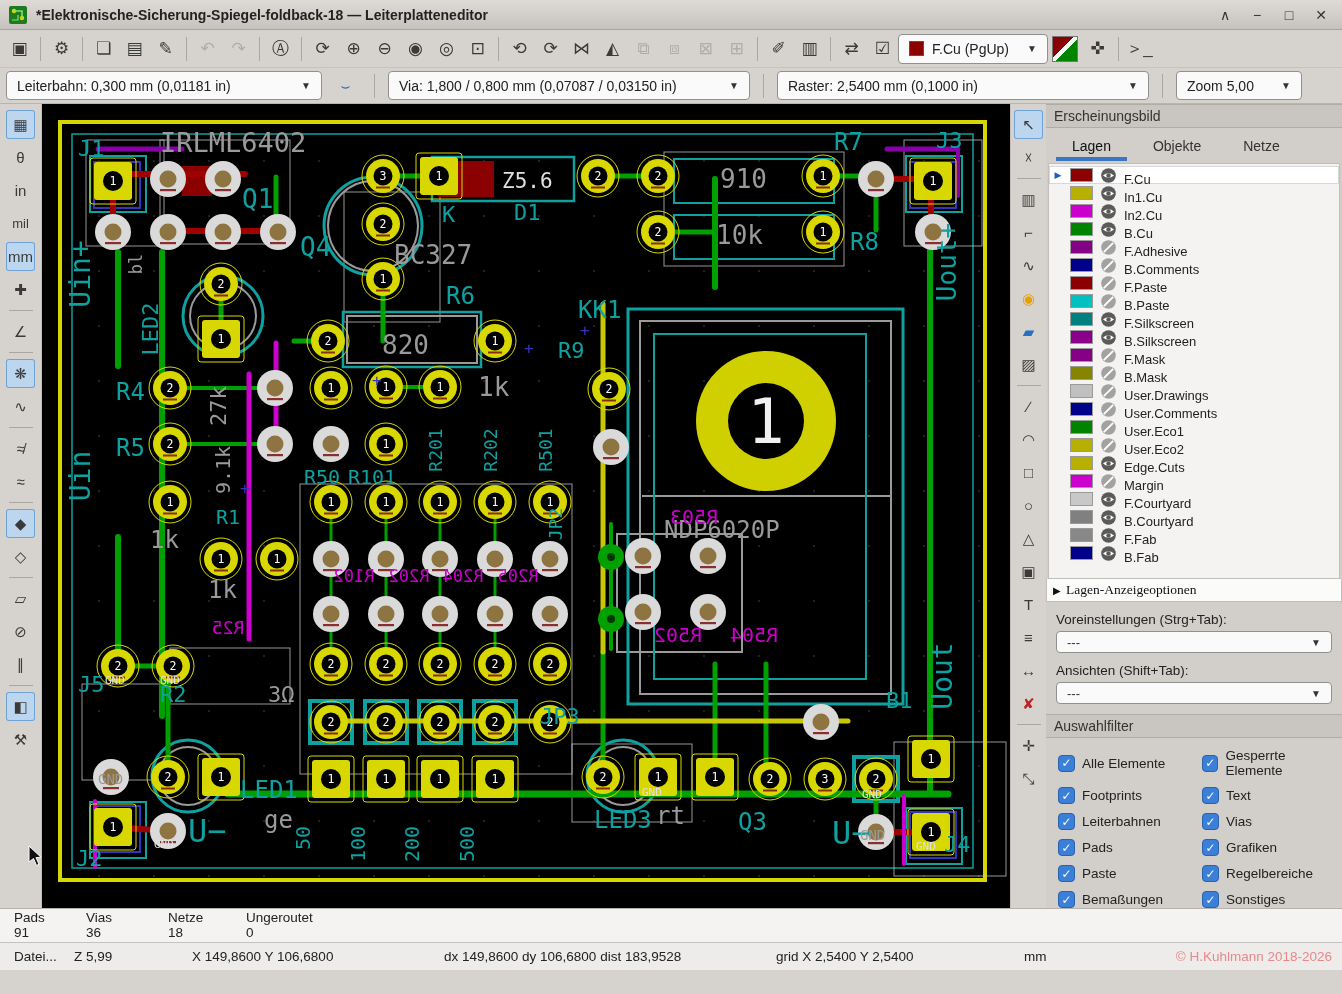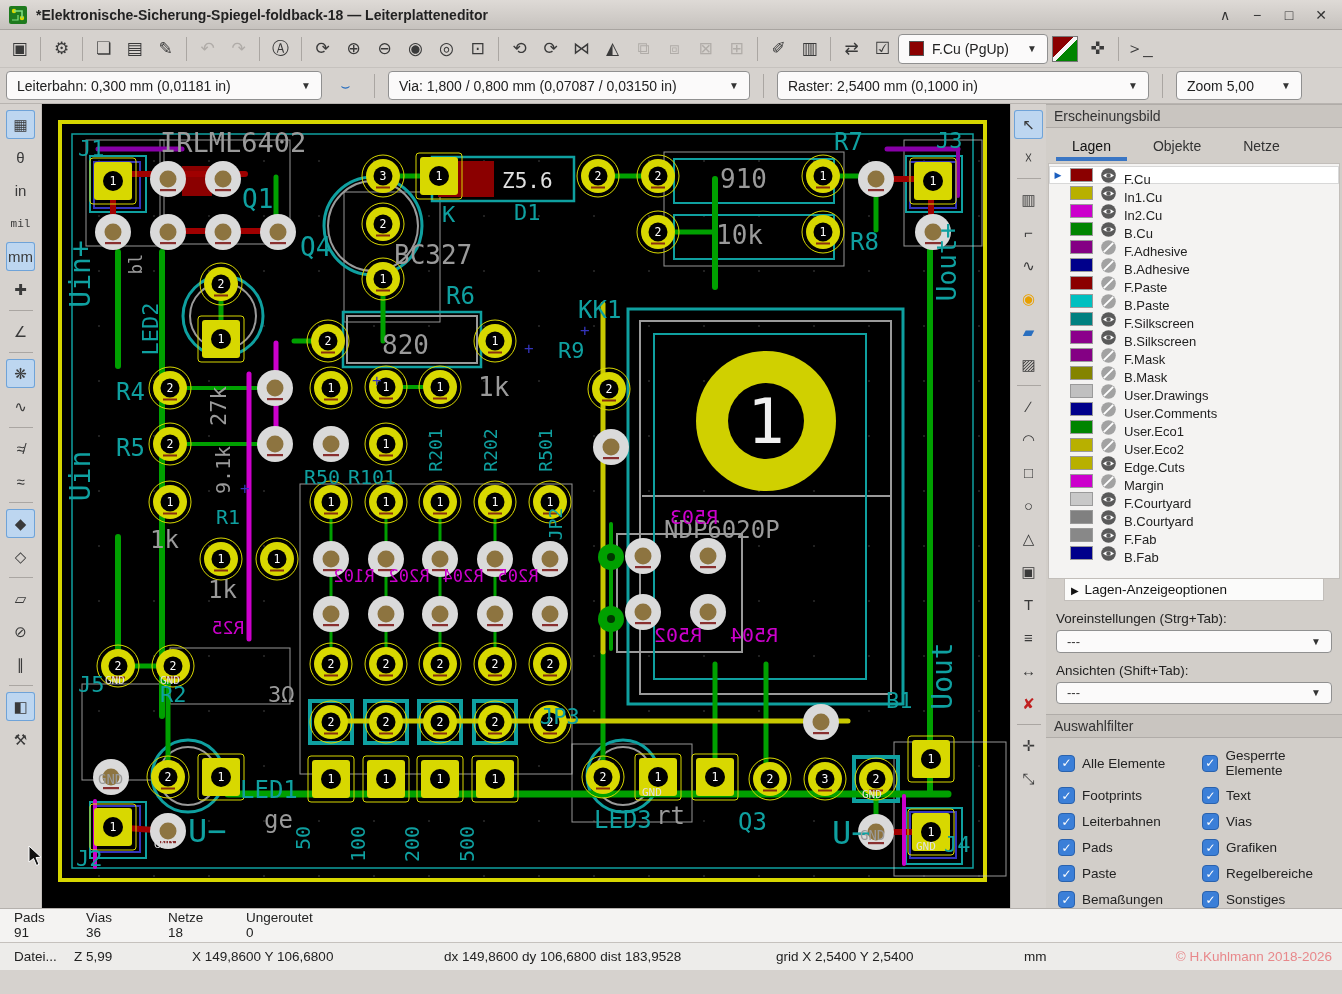--- a/index.html
+++ b/index.html
@@ -57,22 +57,22 @@
   .tab { padding:4px 16px 7px 16px; font-size:14px; color:#333; }
   .tab.on { color:#111; box-shadow:inset 0 -4px 0 #3a76c4; }
   .layers { background:#f4f3f2; margin:2px 2px 0 2px; flex:0 0 auto; height:416px; overflow:hidden;
     border:1px solid #c2beba; padding-top:2px; }
   .lrow { display:flex; align-items:center; height:18px; padding-left:4px; gap:7px; }
   .lrow.sel { background:#ffffff; box-shadow:inset 0 0 0 1px #d8d8d8; }
   .lrow .arr { width:10px; font-size:9px; color:#1b5ebe; text-align:center; }
   .lrow .swatch { width:23px; height:14px; border:1px solid #9a9a9a; }
   .lrow .eye { width:17px; height:17px; }
   .lrow .lname { color:#222; font-size:13px;margin-top:8px; }
-  .layeropts { background:#fbfbfa; border:1px solid #c2beba; border-top:none; margin:0 18px;
-    padding:3px 6px; font-size:13.5px; color:#111; }
+  .layeropts { background:#fbfbfa; border:1px solid #c2beba; border-top:none; margin:0 0;
+    padding:3px 6px; font-size:13.5px; color:#111;font-family:Liberation Serif, serif; }
   .layeropts .tri { font-size:10px; margin-right:2px; }
   .plabel { padding:10px 1px 4px 10px; font-size:13.5px; color:#222; }
   .pdrop { margin:0 10px; background:#fbfafa; border:1px solid #909090; border-radius:4px;
     height:27px; display:flex; align-items:center; padding:0 10px; font-size:13px; color:#333; }
   .pdrop .car { margin-left:auto; font-size:10px; }
   .filters { margin-top:10px; }
   .fgrid { display:grid; grid-template-columns:142px 1fr; gap:9px 2px; padding:10px 0 0 12px; }
   .fitem { display:flex; align-items:center; gap:7px; }
   .cb { width:17px; height:17px; background:#3b7fd8; border-radius:4px; color:#fff; font-size:12px;
     display:flex; align-items:center; justify-content:center; border:1px solid #2a62ad; }
@@ -188,21 +188,21 @@
       <span>Zoom 5,00</span>
       <span class="car">▼</span>
     </div>
   </div>
 
   <div class="main">
     <div class="vtb" id="leftTb">
         <div class="tbtn act">▦</div>
         <div class="tbtn">θ</div>
         <div class="tbtn">in</div>
-        <div class="tbtn" style="font-size: 11px; font-family: Liberation Mono, monospace;">mil</div>
+        <div class="tbtn" style="font-size: 13px;">mil</div>
         <div class="tbtn act">mm</div>
         <div class="tbtn">✚</div>
         <div class="hsep"></div>
         <div class="tbtn">∠</div>
         <div class="hsep"></div>
         <div class="tbtn act">❋</div>
         <div class="tbtn">∿</div>
         <div class="hsep"></div>
         <div class="tbtn">≉</div>
         <div class="tbtn">≈</div>
@@ -847,21 +847,21 @@
               </svg></span>
             <span class="lname">F.Adhesive</span>
           </div>
           <div class="lrow">
             <span class="arr"></span>
             <span class="swatch" style="background: rgb(0, 0, 139);"></span>
             <span class="eye"><svg viewBox="0 0 20 20" width="17" height="17">
                 <circle cx="10" cy="10" r="8.6" fill="#a2a2a2"></circle>
                 <line x1="4.5" y1="15.5" x2="15.5" y2="4.5" stroke="#fff" stroke-width="2.2"></line>
               </svg></span>
-            <span class="lname">B.Adhesive</span>
+            <span class="lname">B.Comments</span>
           </div>
           <div class="lrow">
             <span class="arr"></span>
             <span class="swatch" style="background: rgb(139, 0, 0);"></span>
             <span class="eye"><svg viewBox="0 0 20 20" width="17" height="17">
                 <circle cx="10" cy="10" r="8.6" fill="#a2a2a2"></circle>
                 <line x1="4.5" y1="15.5" x2="15.5" y2="4.5" stroke="#fff" stroke-width="2.2"></line>
               </svg></span>
             <span class="lname">F.Paste</span>
           </div>

